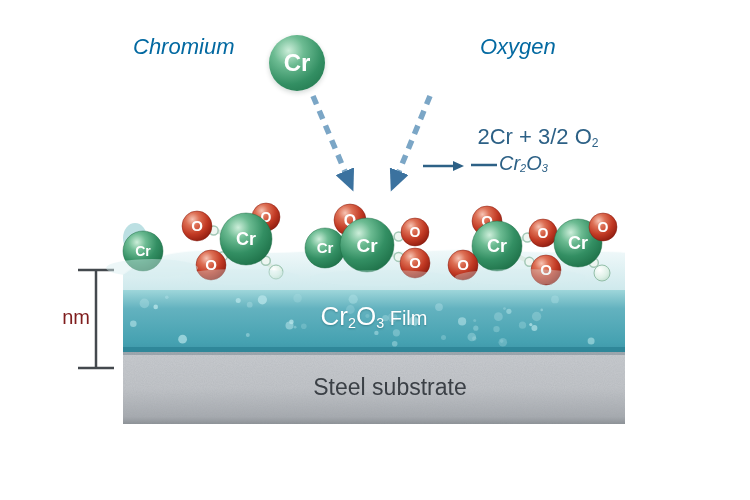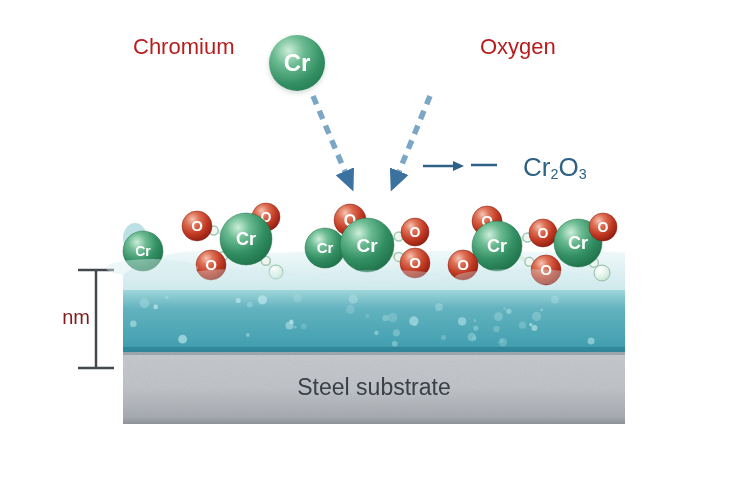--- a/index.html
+++ b/index.html
@@ -1,41 +1,41 @@
 <!DOCTYPE html>
 <html><head>
 <meta charset="utf-8">
 <style>
   html,body{margin:0;padding:0;background:#ffffff;}
   .canvas{position:relative;width:750px;height:500px;background:#ffffff;
           font-family:"Liberation Sans",sans-serif;overflow:hidden;}
   .canvas svg{position:absolute;left:0;top:0;}
 
-  .lbl{position:absolute;color:#b91c1c;white-space:nowrap;}
+  .lbl{position:absolute;color:#0369a1;white-space:nowrap;font-style:italic;}
   #chromium-label{left:133px;top:34px;font-size:22px;}
   #oxygen-label{left:480px;top:34px;font-size:22px;}
 
   .sphere{position:absolute;border-radius:50%;display:flex;align-items:center;
           justify-content:center;color:#fff;font-weight:bold;
           box-shadow:0 2px 5px rgba(0,40,30,.18);}
   #cr-sphere{left:269px;top:35px;width:56px;height:56px;font-size:24px;
      background:radial-gradient(circle at 35% 28%, #cdeeda 0%, #6cbb92 28%, #338f63 62%, #1d6f47 100%);}
   #o2-sphere{left:414px;top:34px;width:56px;height:56px;font-size:25px;
      background:radial-gradient(circle at 35% 28%, #f6c4b4 0%, #dd7055 28%, #c23a24 62%, #8a190d 100%);}
 
   sub{font-size:55%;line-height:0;vertical-align:baseline;position:relative;top:0.22em;}
 
   .equation{position:absolute;color:#2d6186;white-space:nowrap;}
   #eq-line1{left:450px;top:124px;width:176px;text-align:center;font-size:22px;}
-  #eq-line2{left:523px;top:152px;font-size:26px;}
+  #eq-line2{left:499px;top:152px;font-size:20px;font-style:italic;}
 
   #film-label{position:absolute;left:249px;top:301px;width:250px;text-align:center;
      color:#ffffff;font-size:26px;text-shadow:0 1px 2px rgba(0,60,70,.35);white-space:nowrap;}
   #film-label .film-word{font-size:20px;}
-  #substrate-label{position:absolute;left:249px;top:374px;width:250px;text-align:center;
+  #substrate-label{position:absolute;left:265px;top:374px;width:250px;text-align:center;
      color:#3b4046;font-size:23px;white-space:nowrap;}
   #nm-label{position:absolute;left:52px;top:306px;width:38px;text-align:right;
      color:#7f1d1d;font-size:20px;}
 
   .bond{stroke:#dcebe4;stroke-width:4.5;stroke-linecap:round;}
   .bond-ring{fill:#eef6f1;stroke:#a3c8b6;stroke-width:1.5;}
   .atom-cr{stroke:#1a6a43;stroke-opacity:.45;stroke-width:1;}
   .atom-o{stroke:#7f170c;stroke-opacity:.45;stroke-width:1;}
   .atom-s{stroke:#93bfa9;stroke-width:1;}
   .atom-label{fill:#ffffff;font-weight:bold;text-anchor:middle;
@@ -242,17 +242,19 @@
 
   <div class="lbl" id="chromium-label">Chromium</div>
 
   <div class="sphere" id="cr-sphere">
     <span>Cr</span>
   </div>
 
 
   <div class="lbl" id="oxygen-label">Oxygen</div>
 
+  <div class="equation" id="eq-line1"><span>2Cr + 3/2 O</span><sub>2</sub></div>
   <div class="equation" id="eq-line2"><span>Cr</span><sub>2</sub><span>O</span><sub>3</sub></div>
 
+  <div id="film-label"><span>Cr</span><sub>2</sub><span>O</span><sub>3</sub><span class="film-word"> Film</span></div>
   <div id="substrate-label">Steel substrate</div>
   <div id="nm-label">nm</div>
 </div>
 
 </body></html>

